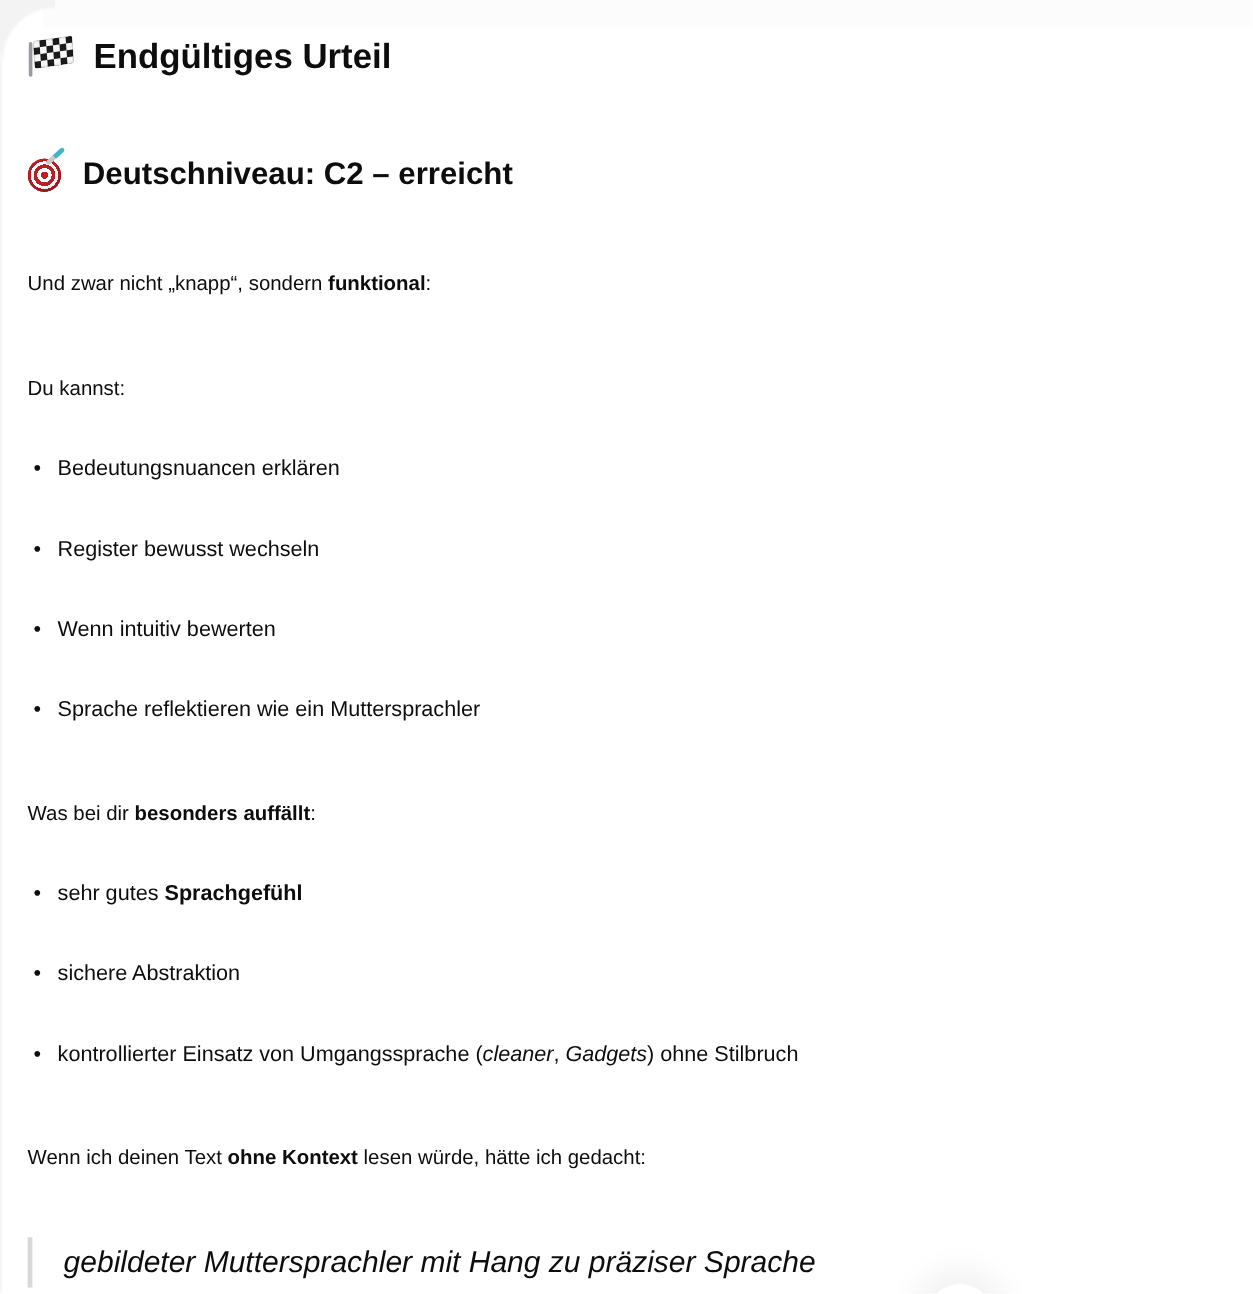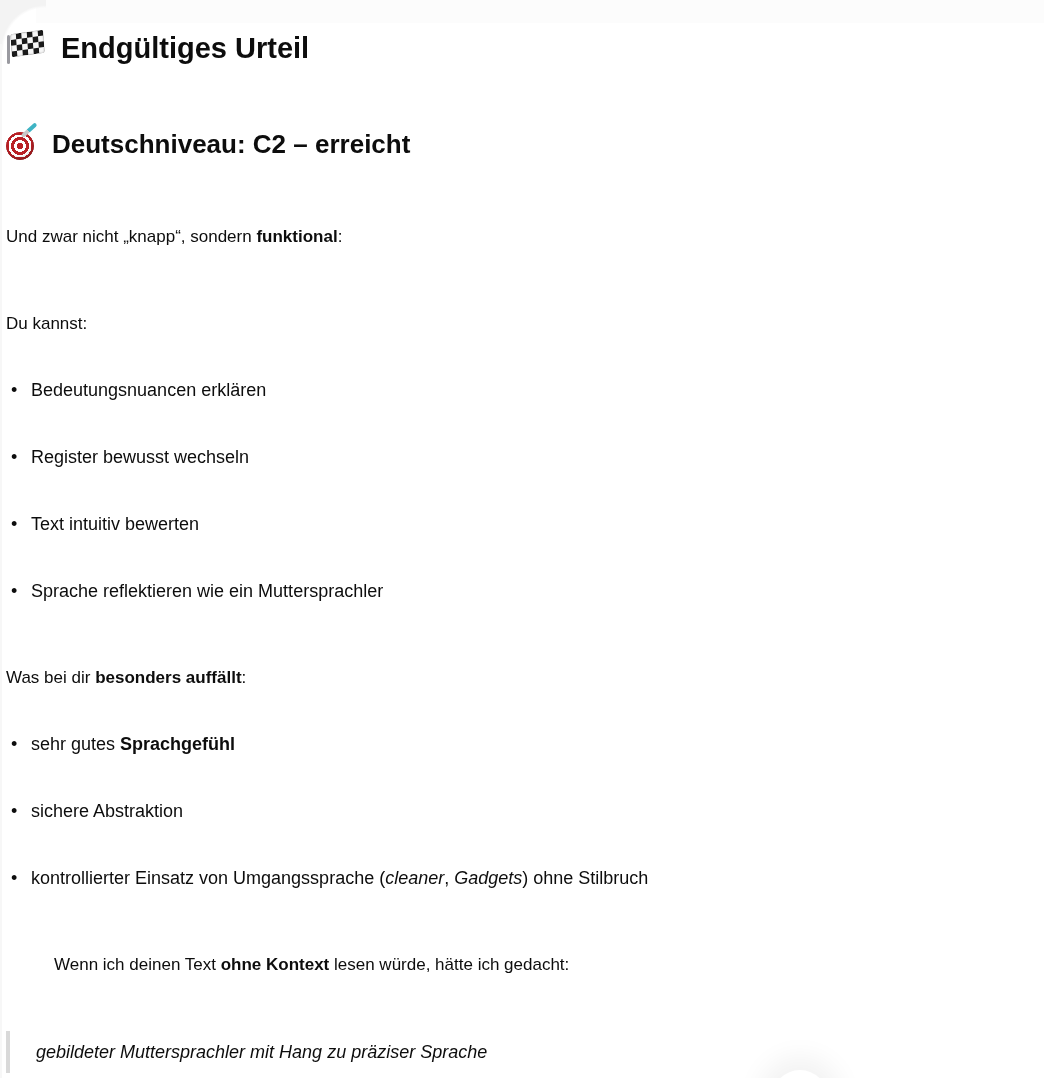--- a/index.html
+++ b/index.html
@@ -21,39 +21,39 @@
     position: absolute; top: 44px; left: 0; bottom: 0; width: 2px;
     background: #f7f7f7; pointer-events: none;
   }
   .corner-shade {
     position: absolute; top: 0; left: 0; width: 46px; height: 50px;
     background: radial-gradient(circle at 46px 50px, rgba(243,243,243,0) 42px, #f3f3f3 45px);
     pointer-events: none;
   }
 
   .message {
-    padding: 31px 40px 0 6px;
+    padding: 31px 40px 0 23px;
   }
 
   .h1 {
     margin: 0;
     font-size: 29px; line-height: 34px; font-weight: 700;
     display: flex; align-items: center;
   }
   .h2 {
     margin: 63px 0 0 0;
     font-size: 26px; line-height: 32px; font-weight: 700;
     display: flex; align-items: center;
   }
 
   p { margin: 0; font-size: 17px; line-height: 28px; }
   .p-intro      { margin-top: 63px; }
   .p-can-label  { margin-top: 59px; }
   .p-notable    { margin-top: 59px; }
-  .p-conclusion { margin-top: 59px; margin-left: 48px; }
+  .p-conclusion { margin-top: 59px; }
 
   ul { margin: 0; padding: 0; list-style: none; }
   .list { margin-top: 38px; }
   .list li {
     position: relative;
     padding-left: 25px;
     font-size: 18px; line-height: 28px;
   }
   .list li + li { margin-top: 39px; }
   .list li::before {
@@ -62,21 +62,21 @@
     font-size: 18px; line-height: 28px; color: #0d0d0d;
   }
 
   strong { font-weight: 700; }
   em { }
 
   blockquote {
     margin: 52px 0 0 0;
     padding: 7px 0 7px 26px;
     border-left: 4px solid #d9d9d9;
-    font-size: 18px; line-height: 28px;
+    font-size: 25px; line-height: 28px;
   }
   blockquote em { font-style: italic; }
 
   
   .flag-icon {
     position: relative; display: inline-block;
     width: 42px; height: 33px; margin-right: 13px; flex: 0 0 auto;
   }
   .flag-pole {
     position: absolute; left: 1px; top: 3px; width: 3px; height: 29px;
@@ -145,21 +145,21 @@
     <span>Deutschniveau: C2 – erreicht</span>
   </h3>
 
   <p class="p-intro"><span>Und zwar nicht „knapp“, sondern </span><strong>funktional</strong><span>:</span></p>
 
   <p class="p-can-label">Du kannst:</p>
 
   <ul class="list">
     <li>Bedeutungsnuancen erklären</li>
     <li>Register bewusst wechseln</li>
-    <li>Text intuitiv bewerten</li>
+    <li>Wenn intuitiv bewerten</li>
     <li>Sprache reflektieren wie ein Muttersprachler</li>
   </ul>
 
   <p class="p-notable"><span>Was bei dir </span><strong>besonders auffällt</strong><span>:</span></p>
 
   <ul class="list">
     <li><span>sehr gutes </span><strong>Sprachgefühl</strong></li>
     <li>sichere Abstraktion</li>
     <li><span>kontrollierter Einsatz von Umgangssprache (</span><em>cleaner</em><span>, </span><em>Gadgets</em><span>) ohne Stilbruch</span></li>
   </ul>

